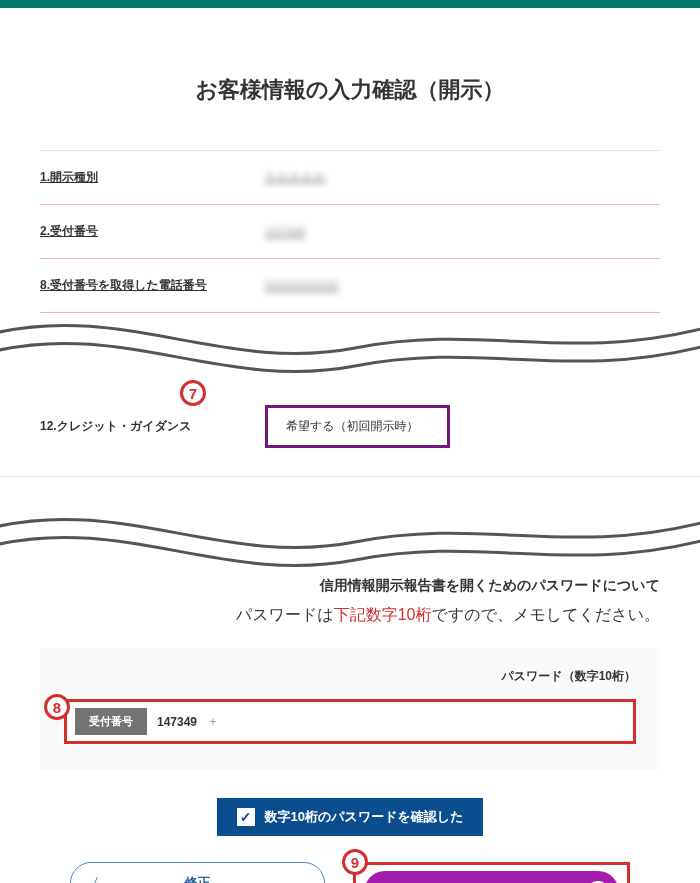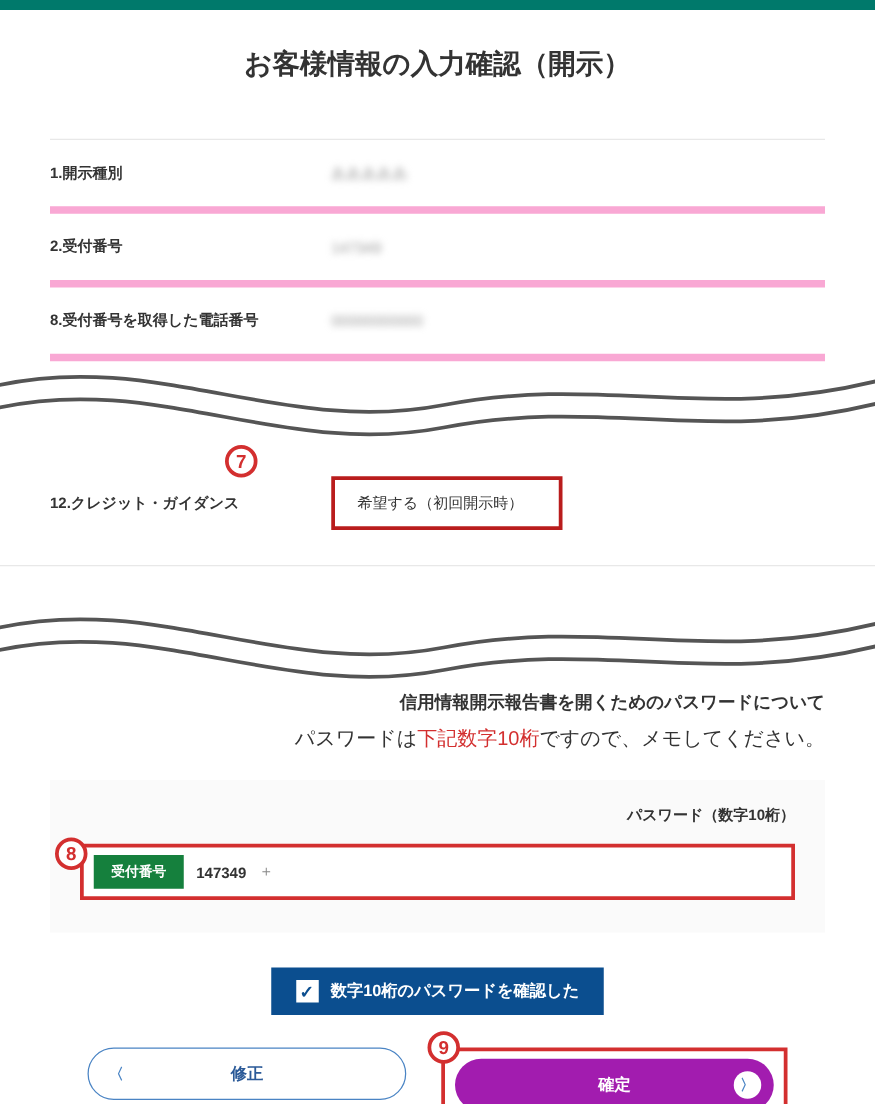--- a/index.html
+++ b/index.html
@@ -13,27 +13,29 @@
   }
   .top-bar {
     height: 8px;
     background: #00796b;
   }
   .main-title {
     text-align: center;
     font-size: 22px;
     font-weight: bold;
     padding: 28px 0 45px;
+    margin-top: 39px;
   }
   .form-rows { padding: 0 40px; }
   .form-row {
     display: flex;
     align-items: center;
     padding: 18px 0;
-    border-bottom: 6px solid #f9a8d4;
+    border-bottom: 1px solid #f9a8d4;
+    text-decoration: underline;
   }
   .form-row:first-child { border-top: 1px solid #e8e8e8; }
   .row-label {
     width: 225px;
     font-size: 12px;
     font-weight: bold;
   }
   .row-value {
     color: #999;
     font-size: 12px;
@@ -44,21 +46,21 @@
   .wave-wrap svg { position: absolute; top: 0; left: 0; width: 710px; height: 70px; }
   .row-12 {
     display:flex;
     align-items:center;
     padding: 22px 40px 28px 40px;
     border-bottom:1px solid #e8e8e8;
     margin-bottom: 30px;
     position: relative;
   }
   .val12-box {
-    border: 3px solid #b91c1c;
+    border: 3px solid #701a75;
     padding: 10px 28px 10px 18px;
     font-size: 12px;
   }
   .annot {
     position: absolute;
     width: 26px; height: 26px;
     border: 3px solid #d32f2f;
     border-radius: 50%;
     background: #fff;
     color: #d32f2f;
@@ -82,21 +84,21 @@
   .pw-bar {
     border: 3px solid #d32f2f;
     display: flex;
     align-items: center;
     padding: 6px 8px;
     font-size: 11px;
     gap: 10px;
     background: #fff;
   }
   .badge {
-    background: #15803d;
+    background: #737373;
     color: #fff;
     font-weight: bold;
     padding: 6px 14px;
     font-size: 11px;
   }
   .pw-num { font-weight: bold; font-size: 12px; }
   .plus { color: #888; font-size: 12px; }
   .pw-desc { flex: 1; }
   .annot-8 { top: 46px; left: 4px; }
   .confirm-row { display:flex; justify-content:center; margin: 28px 0 26px; }

